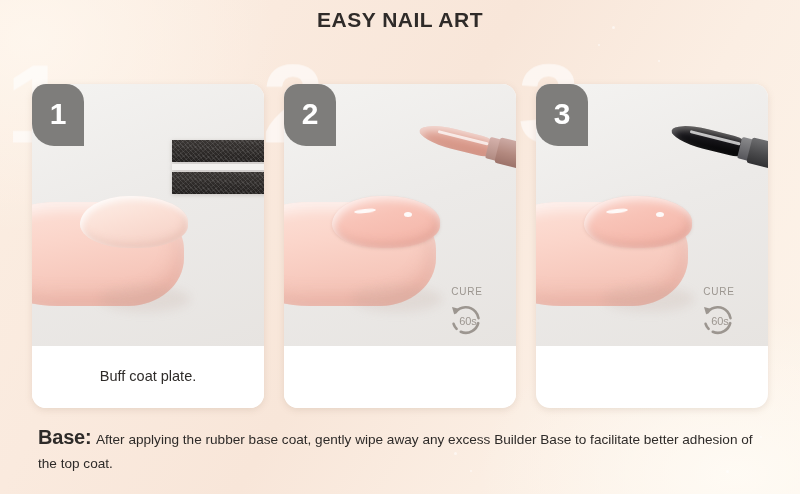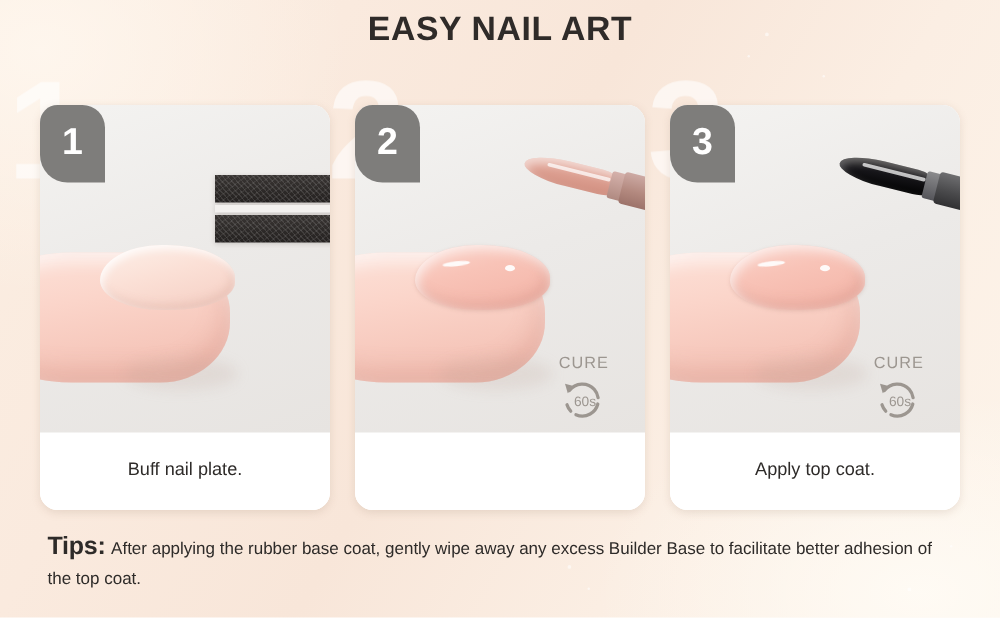--- a/index.html
+++ b/index.html
@@ -13,21 +13,21 @@
     position:relative;
   }
 
   
   .speck{ position:absolute; border-radius:50%; background:#fff; opacity:.55; pointer-events:none; }
 
   
   .title{
     position:absolute; top:8px; left:0; width:100%;
     text-align:center;
-    font-size:27px; font-weight:bold; letter-spacing:.5px;
+    font-size:21px; font-weight:bold; letter-spacing:.5px;
     color:#2f2b29;
   }
 
   
   .watermark{
     position:absolute; top:48px;
     font-size:112px; font-weight:bold; line-height:1;
     color:rgba(255,255,255,.45);
     text-shadow:0 1px 0 rgba(255,255,255,.30);
     user-select:none; pointer-events:none;
@@ -173,21 +173,21 @@
     background:rgba(255,255,255,.72);
   }
 
   
   .cure{
     position:absolute; right:12px; bottom:6px;
     width:74px; text-align:center; color:#9c9690;
     z-index:5;
   }
   .cure .cure-label{
-    font-size:13px; letter-spacing:.8px; margin-bottom:1px;
+    font-size:10px; letter-spacing:.8px; margin-bottom:1px;
   }
   .cure svg{ display:block; margin:0 auto; }
 
   
   .tips{
     position:absolute; left:38px; right:32px; top:424px;
     color:#2e2b29;
     line-height:1.38;
   }
   .tips .tips-label{
@@ -219,21 +219,21 @@
       <div class="badge">1</div>
       <div class="finger">
         <div class="nail"></div>
       </div>
       <div class="file">
         <div class="grit"></div>
         <div class="gap"></div>
         <div class="grit"></div>
       </div>
     </div>
-    <div class="caption">Buff nail plate.</div>
+    <div class="caption">Buff coat plate.</div>
   </div>
 
   <div class="card">
     <div class="photo">
       <div class="badge">2</div>
       <div class="finger">
         <div class="nail coated">
           <span class="shine a"></span>
           <span class="shine b"></span>
         </div>
@@ -277,21 +277,20 @@
       </div>
       <div class="cure">
         <div class="cure-label">CURE</div>
         <svg width="46" height="42" viewBox="0 0 46 42">
           <path d="M11.5 14.5 A12.8 12.8 0 1 1 9.6 25.8" fill="none" stroke="#9c9690" stroke-width="2.6" stroke-linecap="round" stroke-dasharray="30 5 22 5 14"></path>
           <path d="M8.0 9.0 L15.6 11.0 L10.2 16.6 Z" fill="#9c9690"></path>
           <text x="24" y="27" text-anchor="middle" font-family="'Liberation Sans',sans-serif" font-size="11" fill="#9c9690">60s</text>
         </svg>
       </div>
     </div>
-    <div class="caption">Apply top coat.</div>
   </div>
 
 </div>
 
 <div class="tips">
-  <span class="tips-label">Tips:</span>
+  <span class="tips-label">Base:</span>
   <span class="tips-body">After applying the rubber base coat, gently wipe away any excess Builder Base to facilitate better adhesion of the top coat.</span>
 </div>
 
 </body></html>

